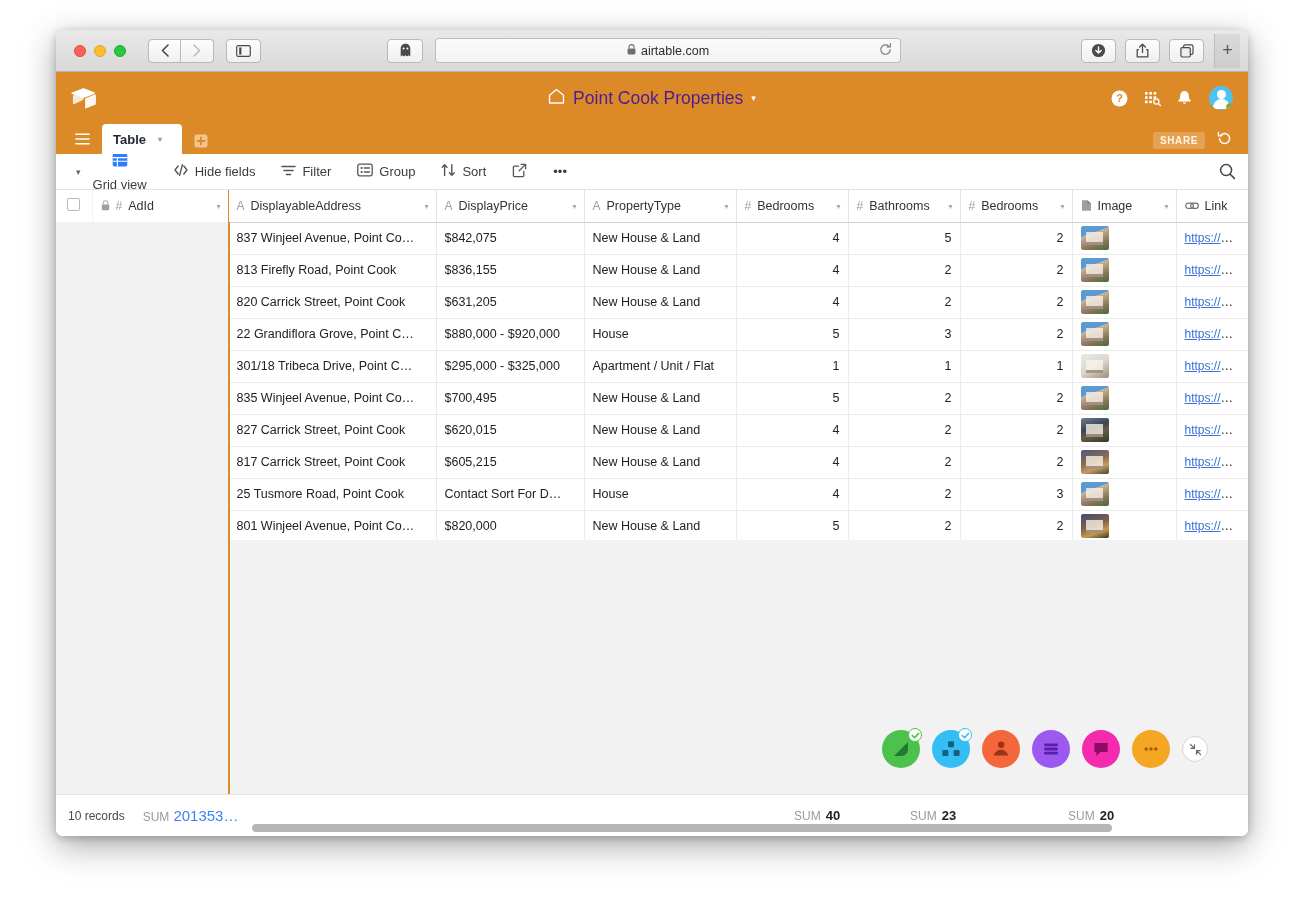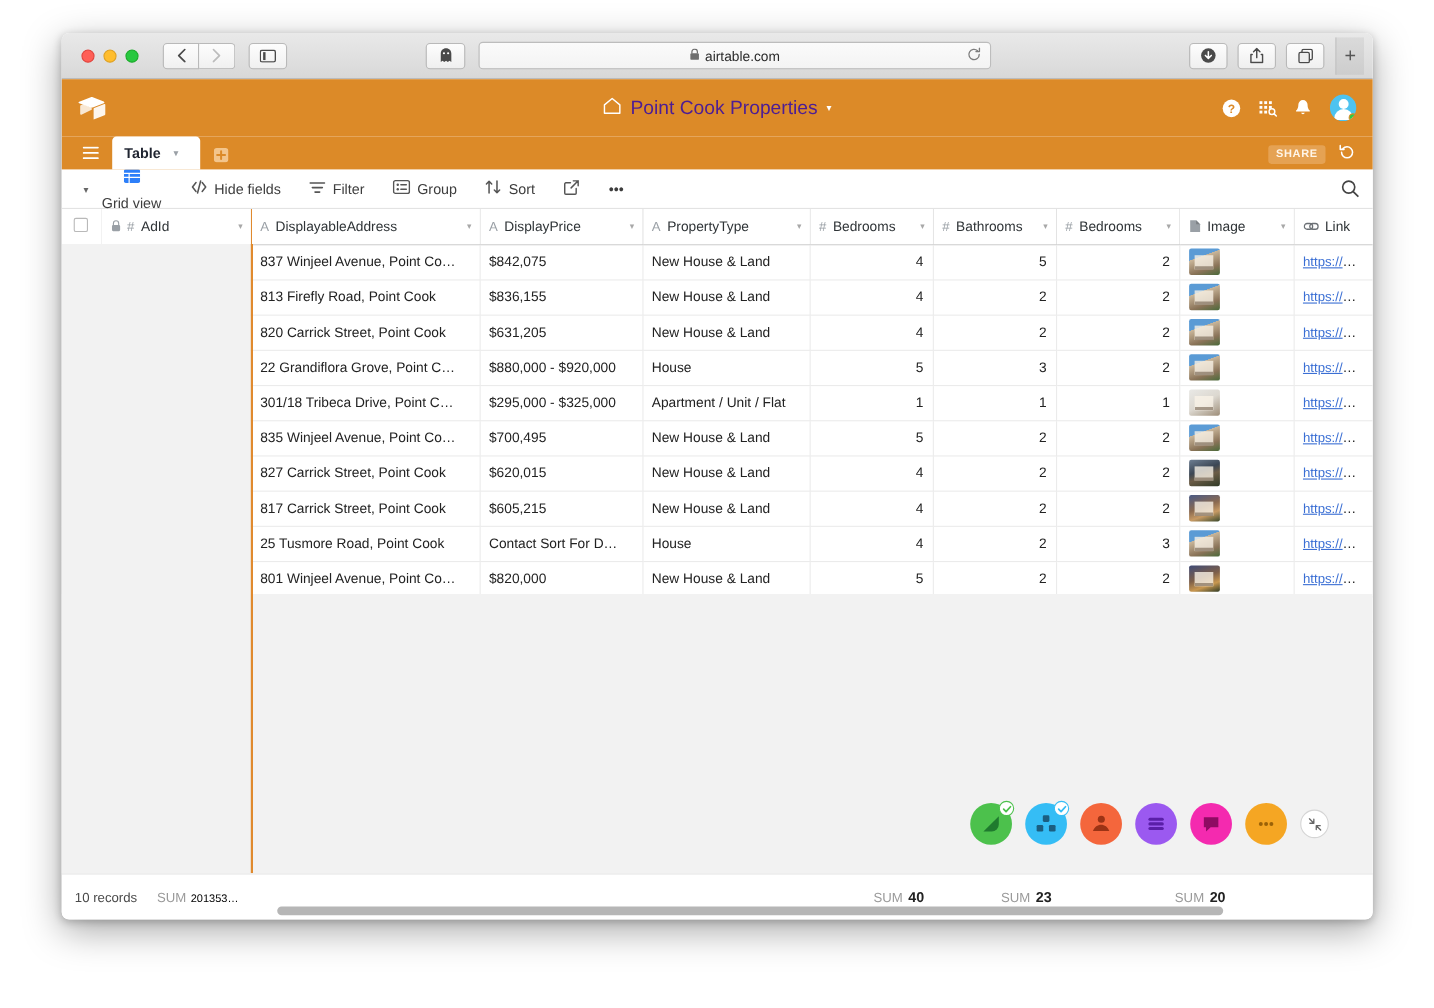--- a/index.html
+++ b/index.html
@@ -234,21 +234,21 @@
 
   
   .footer {
     flex: 0 0 42px; height: 42px; background: #fff;
     border-top: 1px solid #e3e3e3;
     display: flex; align-items: center; position: relative;
     font-size: 12px;
   }
   .f-records { color: #4a4a4a; padding-left: 12px; }
   .f-sum { color: #9a9a9a; margin-left: 18px; }
-  .f-sum b { color: #000000; font-weight: 400; font-size: 10px; margin-left: 4px; }
+  .f-sum b { color: #3b82f6; font-weight: 400; font-size: 15px; margin-left: 4px; }
   .f-cell { position: absolute; color: #9a9a9a; }
   .f-cell b { color: #222; font-weight: 700; font-size: 13px; margin-left: 5px; }
   .scrollbar {
     position: absolute; left: 196px; bottom: 4px;
     width: 860px; height: 8px; border-radius: 4px; background: #b6b6b6;
   }
 </style>
 </head>
 <body>
 

